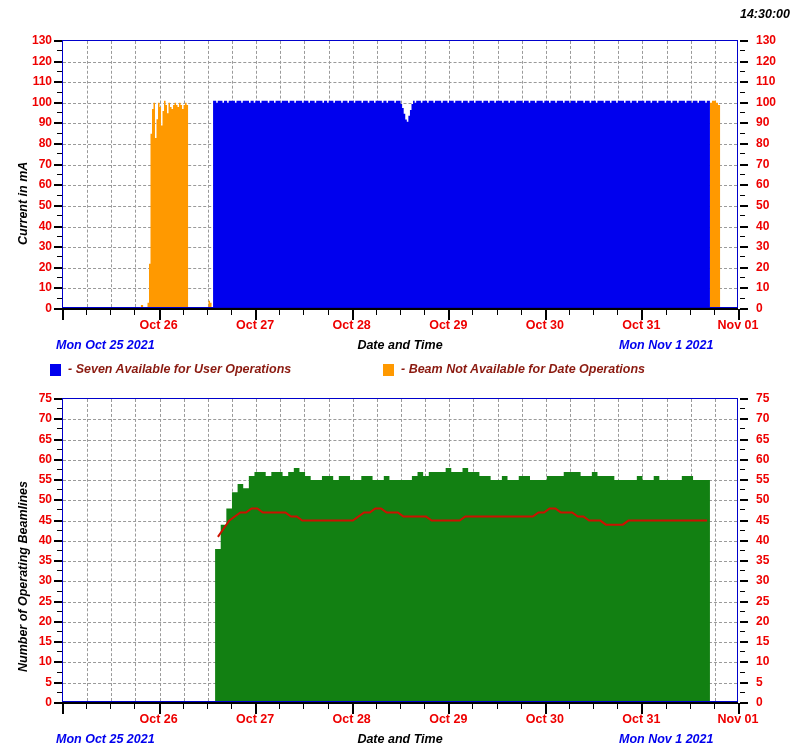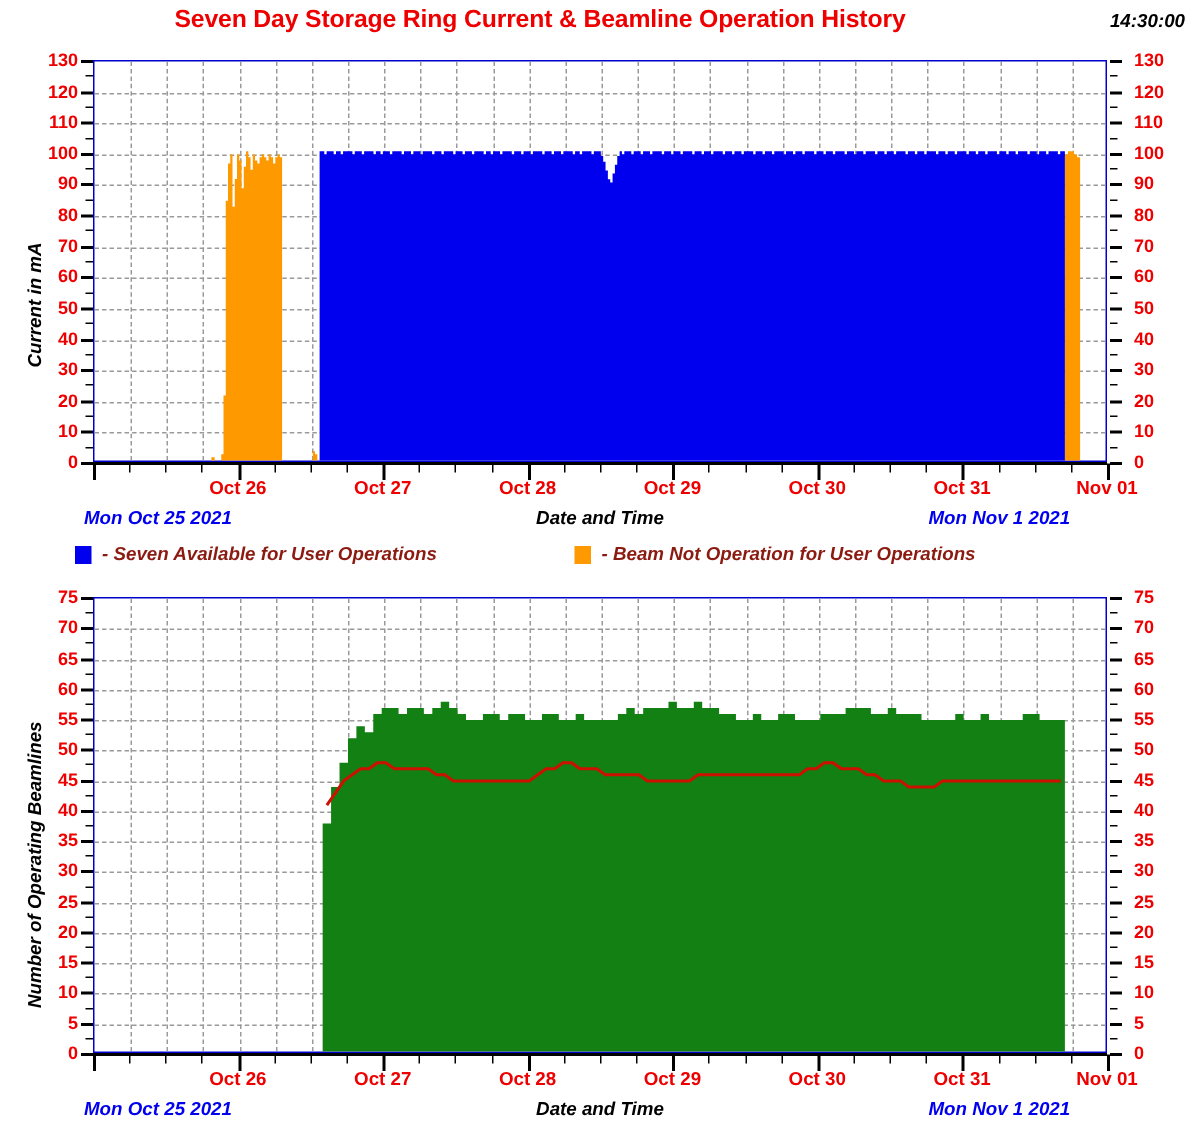--- a/index.html
+++ b/index.html
@@ -154,21 +154,20 @@
     white-space: nowrap;
   }
 
   
   .data-svg { position: absolute; left: 0; top: 0; }
 </style>
 </head>
 <body>
 
 <div id="header">
-  <div id="page-title">Seven Day Storage Ring Current &amp; Beamline Operation History</div>
   <div id="clock">14:30:00</div>
 </div>
 
 <div class="plot-block" id="chart1-block">
   <div class="plot-area" id="chart1-plot" style="left:62px; top:40px; width:676px; height:268px;">
     <div class="grid-layer" id="chart1-grid">
         <div class="gridline-h" style="top: 247.385px;"></div>
         <div class="gridline-h" style="top: 226.769px;"></div>
         <div class="gridline-h" style="top: 206.154px;"></div>
         <div class="gridline-h" style="top: 185.538px;"></div>
@@ -352,21 +351,21 @@
   <div class="range-label" style="left:619px; top:338px;">Mon Nov  1 2021</div>
 </div>
 
 <div id="legend">
   <div class="legend-item" style="left:50px; top:0;">
     <span class="legend-swatch" id="legend-sw-0" style="background: rgb(0, 0, 238);"></span>
     <span class="legend-text">- Seven Available for User Operations</span>
   </div>
   <div class="legend-item" style="left:383px; top:0;">
     <span class="legend-swatch" id="legend-sw-1" style="background: rgb(255, 153, 0);"></span>
-    <span class="legend-text">- Beam Not Operation for User Operations</span>
+    <span class="legend-text">- Beam Not Available for Date Operations</span>
   </div>
 </div>
 
 <div class="plot-block" id="chart2-block">
   <div class="plot-area" id="chart2-plot" style="left:62px; top:398px; width:676px; height:304px;">
     <div class="grid-layer" id="chart2-grid">
         <div class="gridline-h" style="top: 283.733px;"></div>
         <div class="gridline-h" style="top: 263.467px;"></div>
         <div class="gridline-h" style="top: 243.2px;"></div>
         <div class="gridline-h" style="top: 222.933px;"></div>

